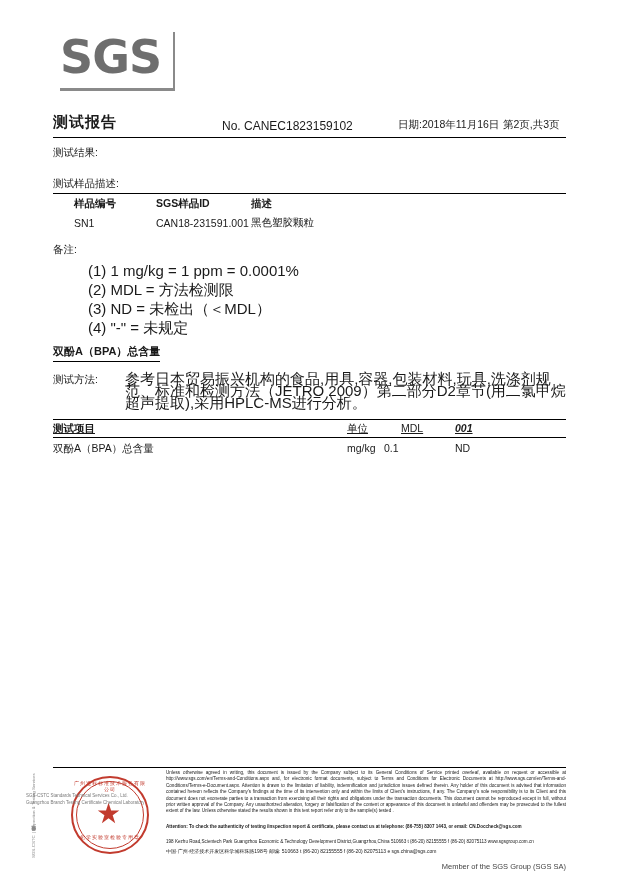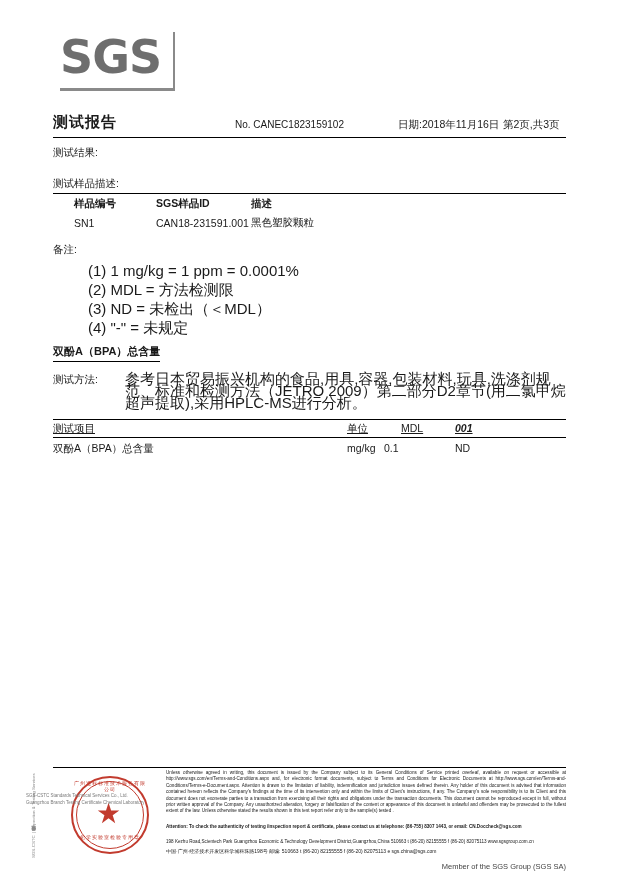--- a/index.html
+++ b/index.html
@@ -43,22 +43,21 @@
   .doc-title{
     position:absolute;
     left:53px;top:113px;
     font-size:15px;
     font-weight:bold;
     letter-spacing:1px;
   }
   .doc-no{
     position:absolute;
     left:222px;top:119px;
-    font-size:10px;
-    margin-left:13px;
+    font-size:12px;
   }
   .doc-date{
     position:absolute;
     left:398px;top:118px;
     font-size:10.5px;
   }
   .doc-page{
     position:absolute;
     left:503px;top:118px;
     font-size:10.5px;
@@ -147,21 +146,21 @@
     background:#000;
   }
   .res-head{
     position:absolute;
     left:53px;top:422px;
     width:513px;
     font-size:10.5px;
   }
   .res-head .h-item{
     position:absolute;left:0;top:0;
-    font-weight:normal;
+    font-weight:bold;
     text-decoration:underline;
   }
   .res-head .h-unit{
     position:absolute;left:294px;top:0;
     text-decoration:underline;
   }
   .res-head .h-mdl{
     position:absolute;left:324px;top:0;
     text-decoration:underline;
     padding-left:24px;

